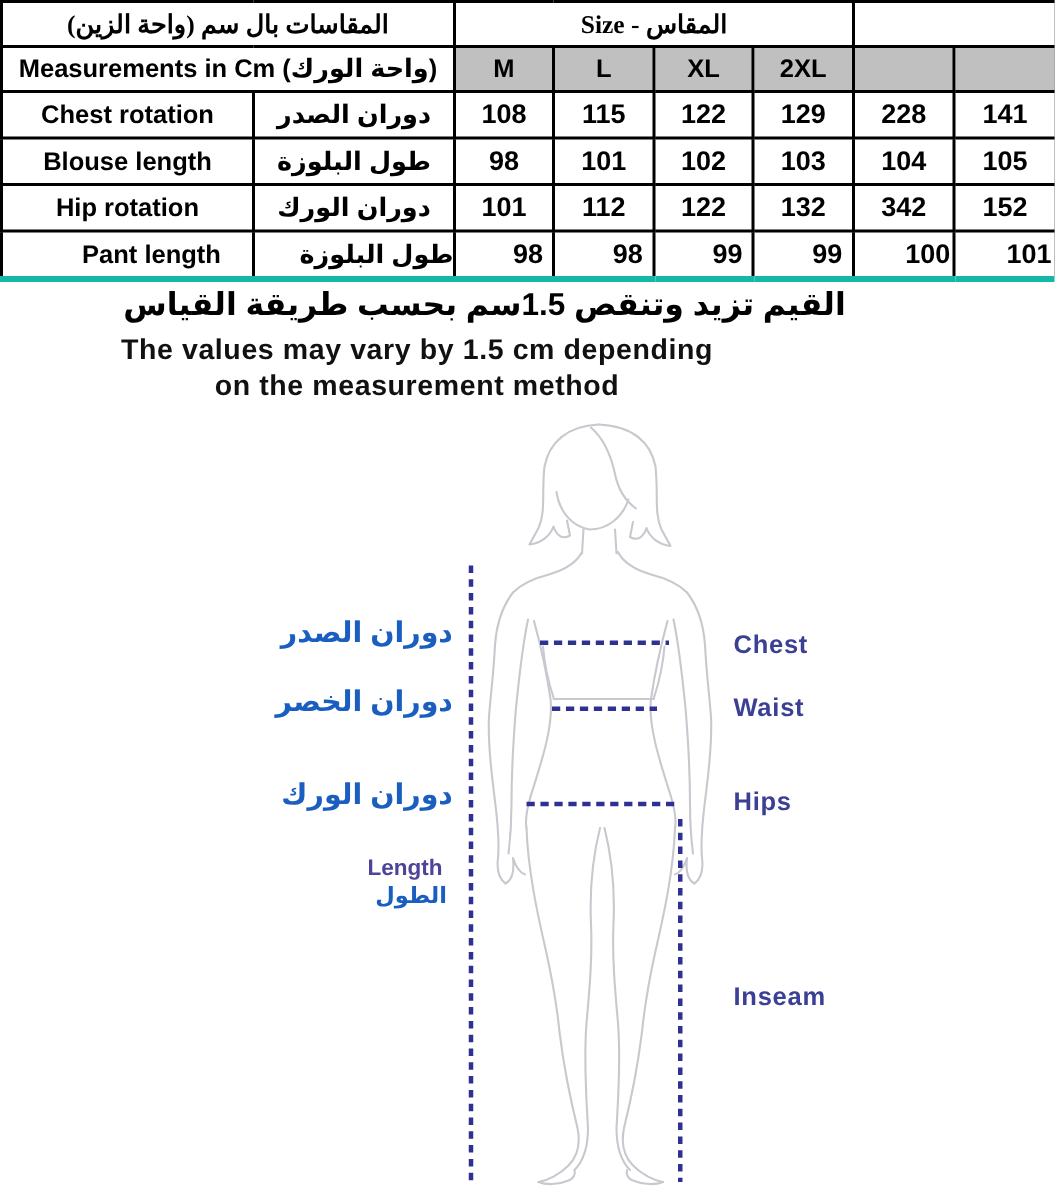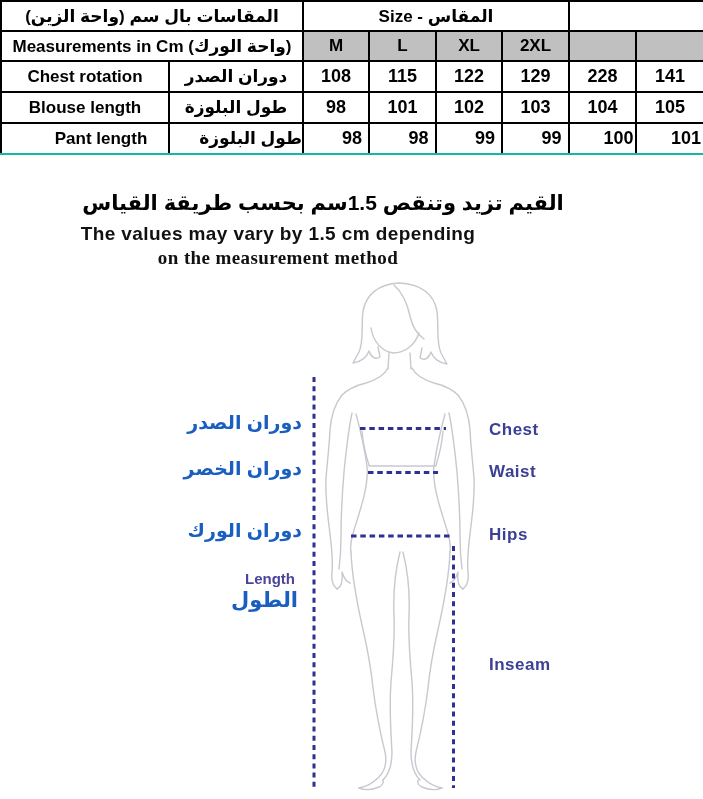--- a/index.html
+++ b/index.html
@@ -10,53 +10,53 @@
   
   table.size-table{
     position:absolute;top:0;left:0;width:703px;
     border-collapse:collapse;table-layout:fixed;
     border:2px solid #000;border-bottom:none;
   }
   table.size-table td{
     border:2px solid #000;text-align:center;vertical-align:middle;
     font-weight:bold;color:#000;padding:0;overflow:hidden;white-space:nowrap;
   }
-  tr.hdr-row-1 td{height:28px;font-size:17px;}
+  tr.hdr-row-1 td{height:28px;font-size:17px;font-family:Liberation Serif, serif;}
   tr.hdr-row-2 td{height:28px;font-size:17px;}
   td.size-cell{background:#c0c0c0;font-size:19px;}
   td.size-title{font-size:18px;border-radius:15px;}
   td.no-right{border-right-style:hidden;}
   td.no-left{border-left-style:hidden;}
   tr.data-row td{height:29px;font-size:17px;margin-top:16px;}
   tr.data-row td.num{font-size:18px;}
-  tr.last-row td{border-bottom:2px solid #14b8a6;padding-left:32px;}
+  tr.last-row td{border-bottom:4px solid #14b8a6;padding-left:32px;}
   td.ar-cell{font-size:17px;}
   
   .note-ar{
     position:absolute;top:191px;left:0;width:646px;text-align:center;
     direction:rtl;font-weight:bold;font-size:21px;color:#000;
   }
   .note-en{
     position:absolute;left:0;width:556px;text-align:center;
     font-weight:bold;font-size:19px;color:#111;letter-spacing:0.4px;
   }
   .note-en.l1{top:223px;}
-  .note-en.l2{top:247px;font-family:Liberation Serif, serif;}
+  .note-en.l2{top:247px;}
   
   svg.figure{position:absolute;top:0;left:0;}
   .body-line{fill:none;stroke:#c7c9cf;stroke-width:1.4;stroke-linecap:round;stroke-linejoin:round;}
   .dash-h{stroke:#2e3192;stroke-width:3;stroke-dasharray:5.5 3.8;fill:none;}
   .dash-v{stroke:#2e3192;stroke-width:3;stroke-dasharray:5 4.2;fill:none;}
   .lbl{position:absolute;font-weight:bold;white-space:nowrap;}
   .lbl-ar{color:#1a5fc0;font-size:19px;direction:rtl;text-align:right;}
   .lbl-chest-ar{top:411px;right:401px;}
   .lbl-waist-ar{top:457px;right:401px;}
   .lbl-hips-ar{top:519px;right:401px;}
   .lbl-length-en{top:570px;right:408px;font-size:15px;color:#4b4499;}
-  .lbl-length-ar{top:588px;right:405px;font-size:21px;}
+  .lbl-length-ar{top:588px;right:405px;font-size:15px;}
   .lbl-en{color:#3b4095;font-size:17px;letter-spacing:0.5px;left:489px;text-align:center;}
   .lbl-chest-en{top:420px;}
   .lbl-waist-en{top:462px;}
   .lbl-hips-en{top:525px;}
   .lbl-inseam-en{top:655px;}
 </style>
 </head>
 <body>
 
 <table class="size-table">
@@ -97,20 +97,30 @@
   </tr>
   <tr class="data-row">
     <td>Blouse length</td>
     <td class="ar-cell" dir="rtl">طول البلوزة</td>
     <td class="num">98</td>
     <td class="num">101</td>
     <td class="num">102</td>
     <td class="num">103</td>
     <td class="num">104</td>
     <td class="num">105</td>
+  </tr>
+  <tr class="data-row">
+    <td>Hip rotation</td>
+    <td class="ar-cell" dir="rtl">دوران الورك</td>
+    <td class="num">101</td>
+    <td class="num">112</td>
+    <td class="num">122</td>
+    <td class="num">132</td>
+    <td class="num">342</td>
+    <td class="num">152</td>
   </tr>
   <tr class="data-row last-row">
     <td>Pant length</td>
     <td class="ar-cell" dir="rtl">طول البلوزة</td>
     <td class="num">98</td>
     <td class="num">98</td>
     <td class="num">99</td>
     <td class="num">99</td>
     <td class="num">100</td>
     <td class="num">101</td>

